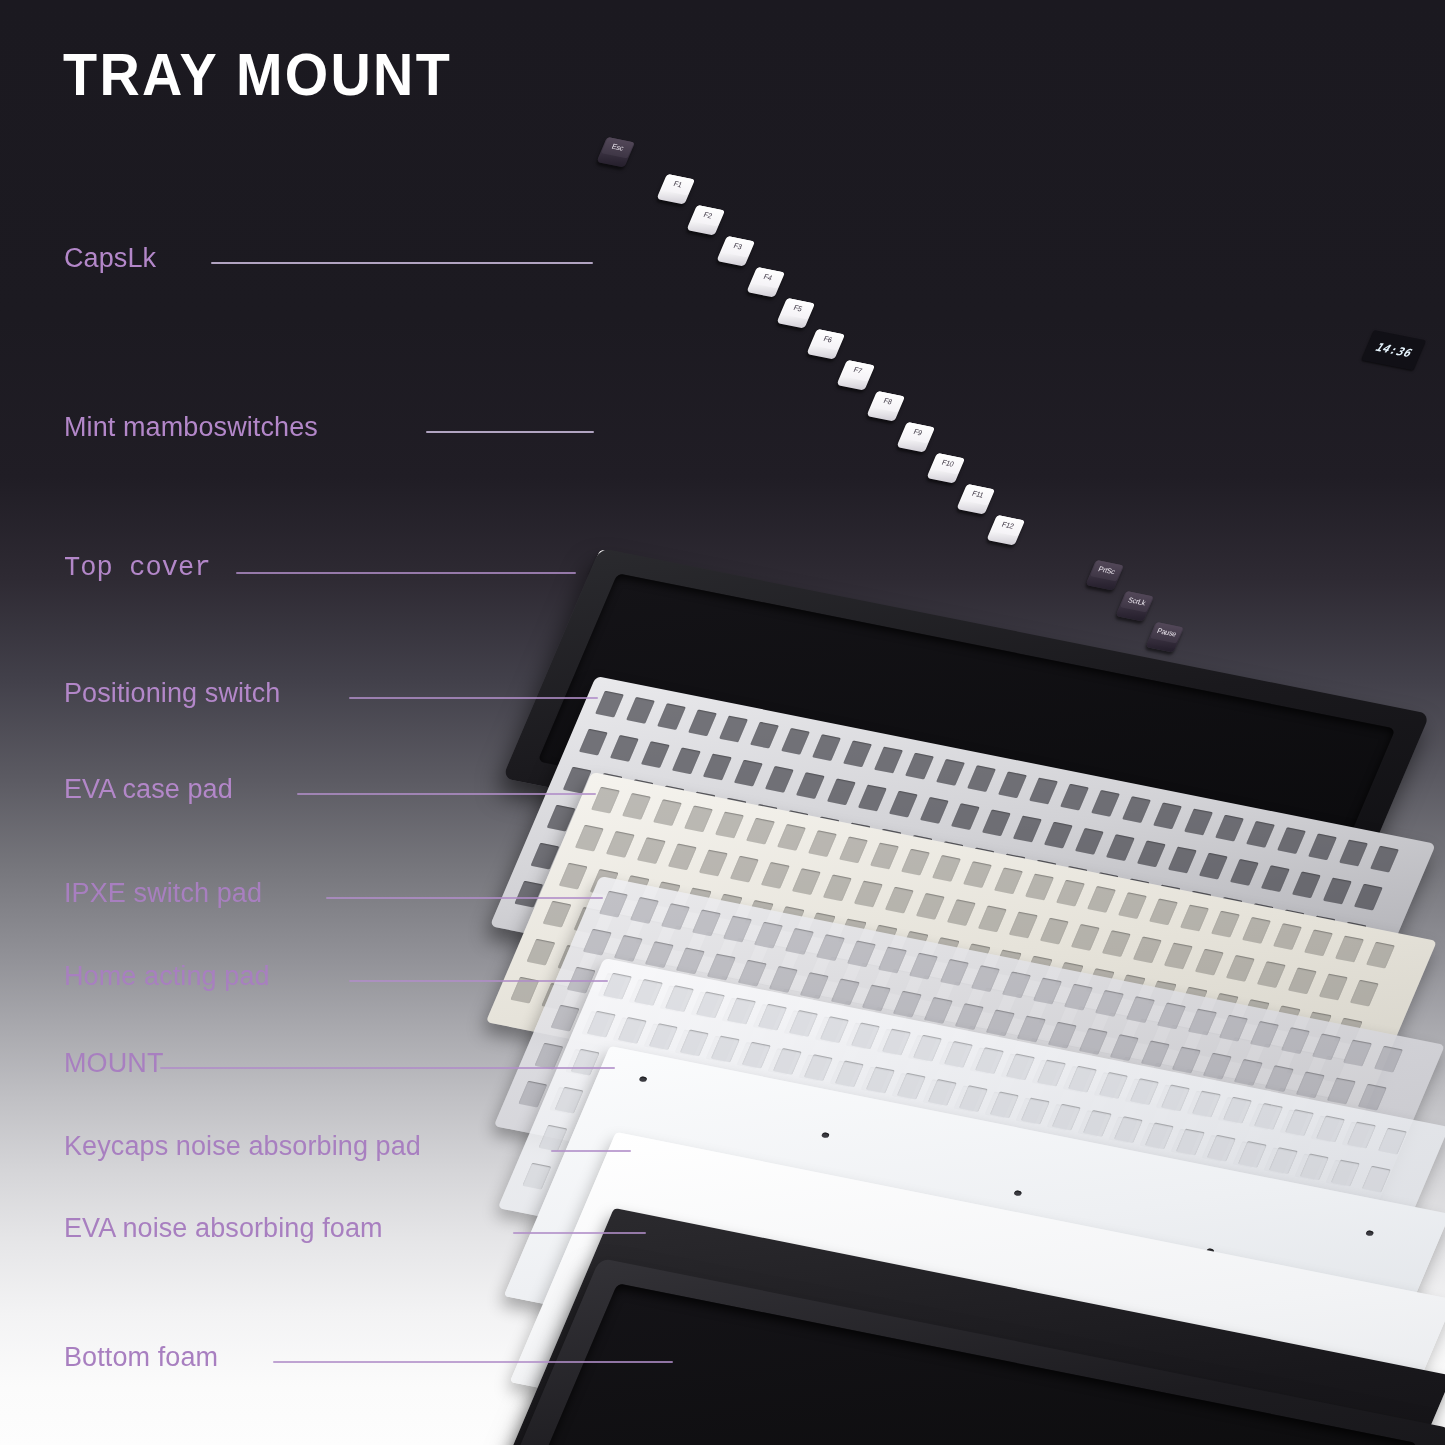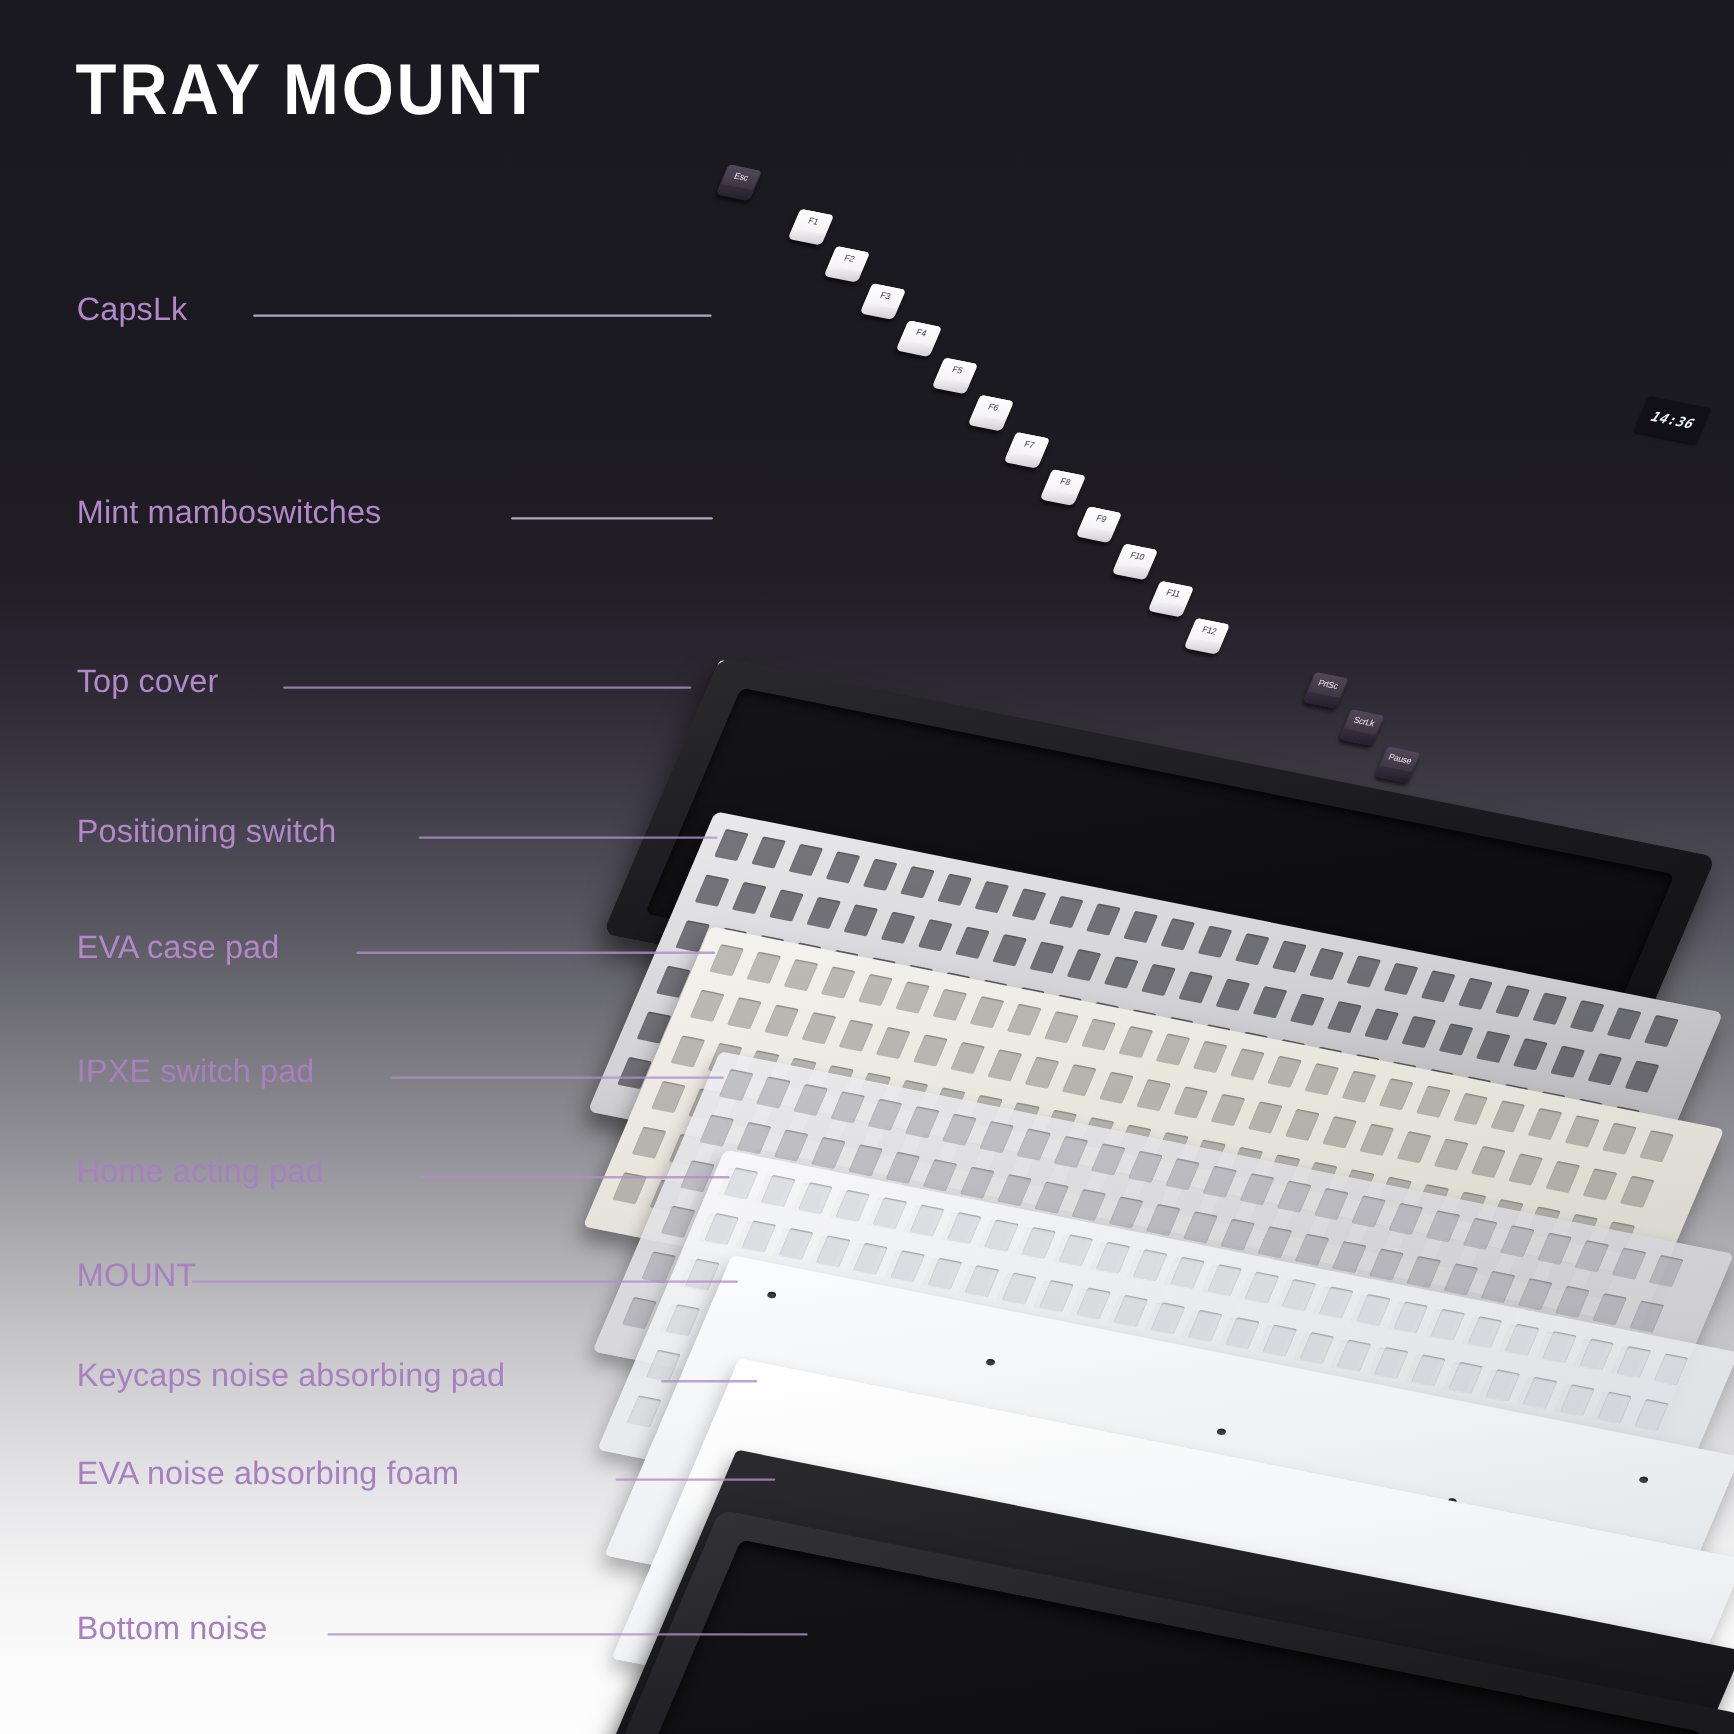--- a/index.html
+++ b/index.html
@@ -972,21 +972,21 @@
   <div id="callouts">
       <div class="callout" style="top: 263px;">
         <div class="lbl" style="color: rgb(179, 135, 201);">CapsLk</div>
         <div class="lead" style="left: 211px; width: 382px; background: rgb(203, 188, 221); opacity: 0.85;"></div>
       </div>
       <div class="callout" style="top: 432px;">
         <div class="lbl" style="color: rgb(179, 135, 201);">Mint mamboswitches</div>
         <div class="lead" style="left: 426px; width: 168px; background: rgb(203, 188, 221); opacity: 0.85;"></div>
       </div>
       <div class="callout" style="top: 573px;">
-        <div class="lbl" style="color: rgb(179, 135, 201);">Top cover</div>
+        <div class="lbl" style="color: rgb(179, 135, 201); font-family: Liberation Mono, monospace;">Top cover</div>
         <div class="lead" style="left: 236px; width: 340px; background: rgb(176, 141, 200); opacity: 0.8;"></div>
       </div>
       <div class="callout" style="top: 698px;">
         <div class="lbl" style="color: rgb(179, 135, 201);">Positioning switch</div>
         <div class="lead" style="left: 349px; width: 249px; background: rgb(176, 141, 200); opacity: 0.8;"></div>
       </div>
       <div class="callout" style="top: 794px;">
         <div class="lbl" style="color: rgb(179, 135, 201);">EVA case pad</div>
         <div class="lead" style="left: 297px; width: 299px; background: rgb(176, 141, 200); opacity: 0.8;"></div>
       </div>
@@ -1004,18 +1004,18 @@
       </div>
       <div class="callout" style="top: 1151px;">
         <div class="lbl" style="color: rgb(168, 127, 192);">Keycaps noise absorbing pad</div>
         <div class="lead" style="left: 551px; width: 80px; background: rgb(176, 141, 200); opacity: 0.8;"></div>
       </div>
       <div class="callout" style="top: 1233px;">
         <div class="lbl" style="color: rgb(168, 127, 192);">EVA noise absorbing foam</div>
         <div class="lead" style="left: 513px; width: 133px; background: rgb(176, 141, 200); opacity: 0.8;"></div>
       </div>
       <div class="callout" style="top: 1362px;">
-        <div class="lbl" style="color: rgb(168, 127, 192);">Bottom noise</div>
+        <div class="lbl" style="color: rgb(168, 127, 192);">Bottom foam</div>
         <div class="lead" style="left: 273px; width: 400px; background: rgb(176, 141, 200); opacity: 0.8;"></div>
       </div>
     </div>
 
 </div>
 
 </body></html>

